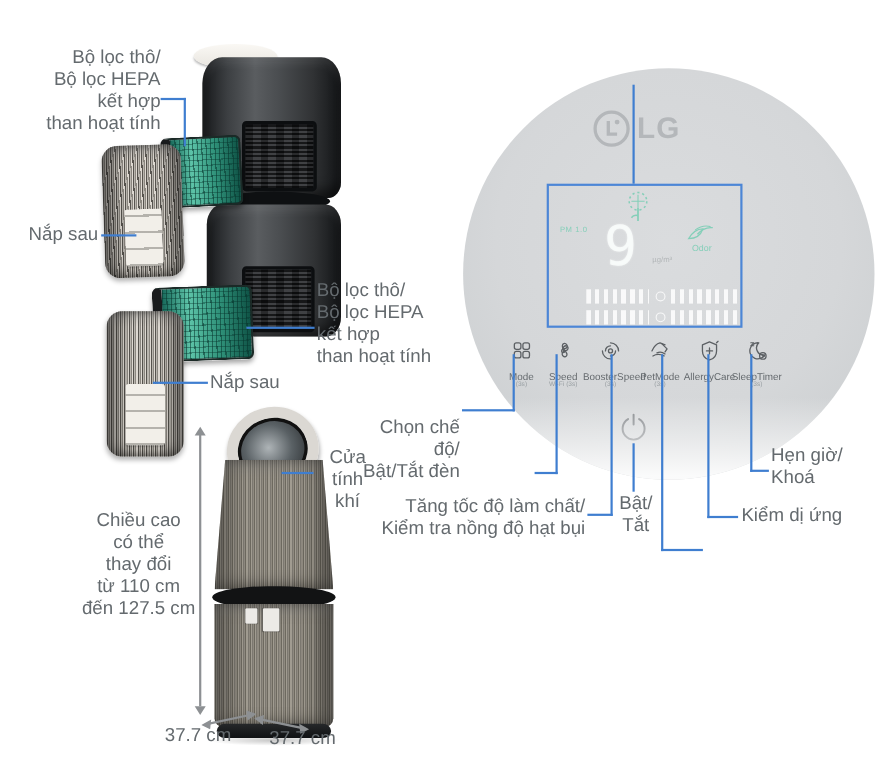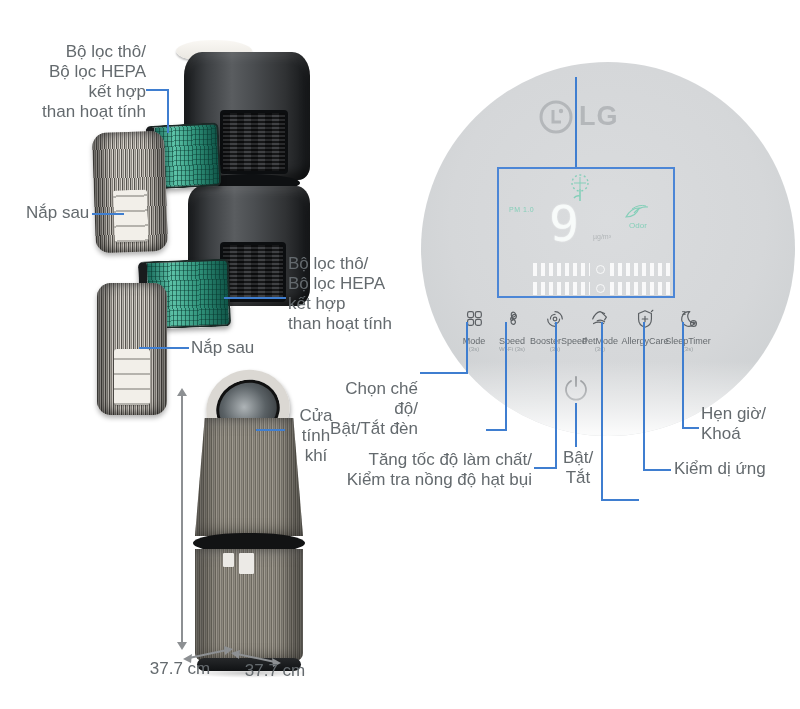--- a/index.html
+++ b/index.html
@@ -143,20 +143,25 @@
 than hoạt tính</div>
   <div class="lbl" style="left:26px;top:203px;">Nắp sau</div>
   <div class="lbl" style="left:288px;top:254px;width:130px;">Bộ lọc thô/
 Bộ lọc HEPA
 kết hợp
 than hoạt tính</div>
   <div class="lbl" style="left:191px;top:338px;">Nắp sau</div>
   <div class="lbl ta-c" style="left:286px;top:406px;width:60px;">Cửa
 tính
 khí</div>
+  <div class="lbl ta-c" style="left:68px;top:463px;width:116px;">Chiều cao
+có thể
+thay đổi
+từ 110 cm
+đến 127.5 cm</div>
   <div class="lbl ta-c" style="left:146px;top:659px;width:68px;">37.7 cm</div>
   <div class="lbl ta-c" style="left:240px;top:661px;width:70px;">37.7 cm</div>
 
   <div class="bline h" style="left:146px;top:89px;width:23px;"></div>
   <div class="bline v" style="left:167px;top:89px;height:44px;"></div>
   <div class="bline h" style="left:92px;top:213px;width:32px;"></div>
   <div class="bline h" style="left:224px;top:297px;width:62px;"></div>
   <div class="bline h" style="left:139px;top:347px;width:50px;"></div>
   <div class="bline h" style="left:256px;top:429px;width:29px;"></div>
 

